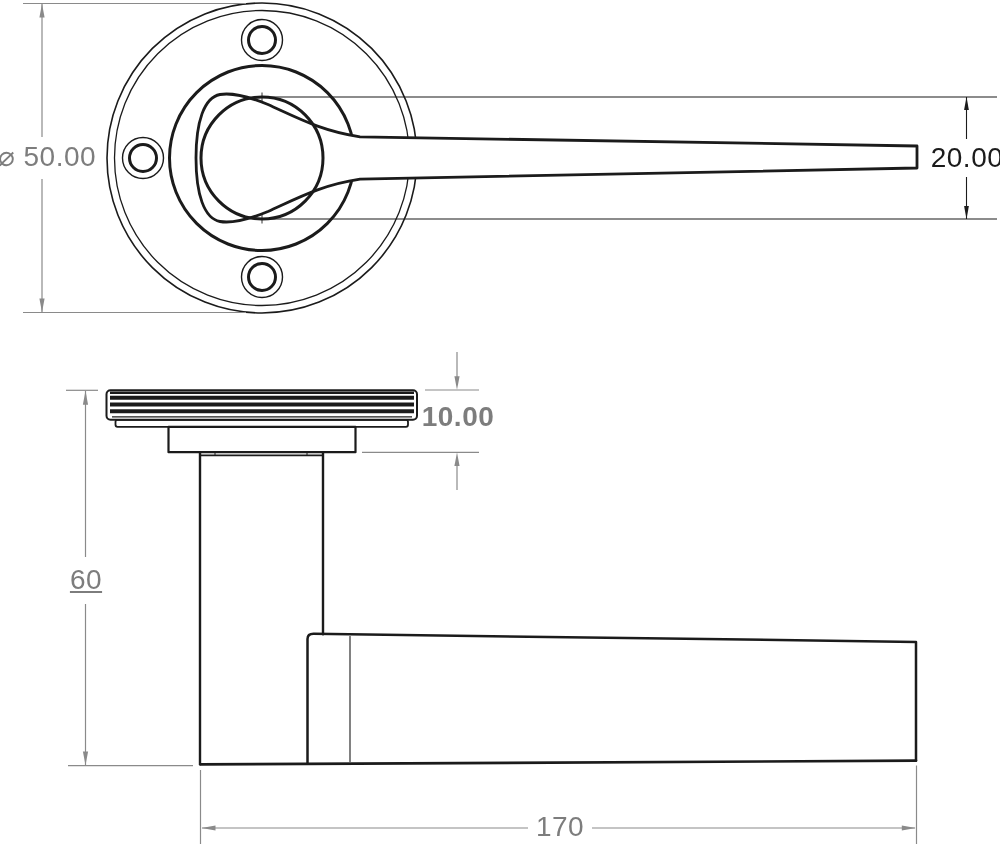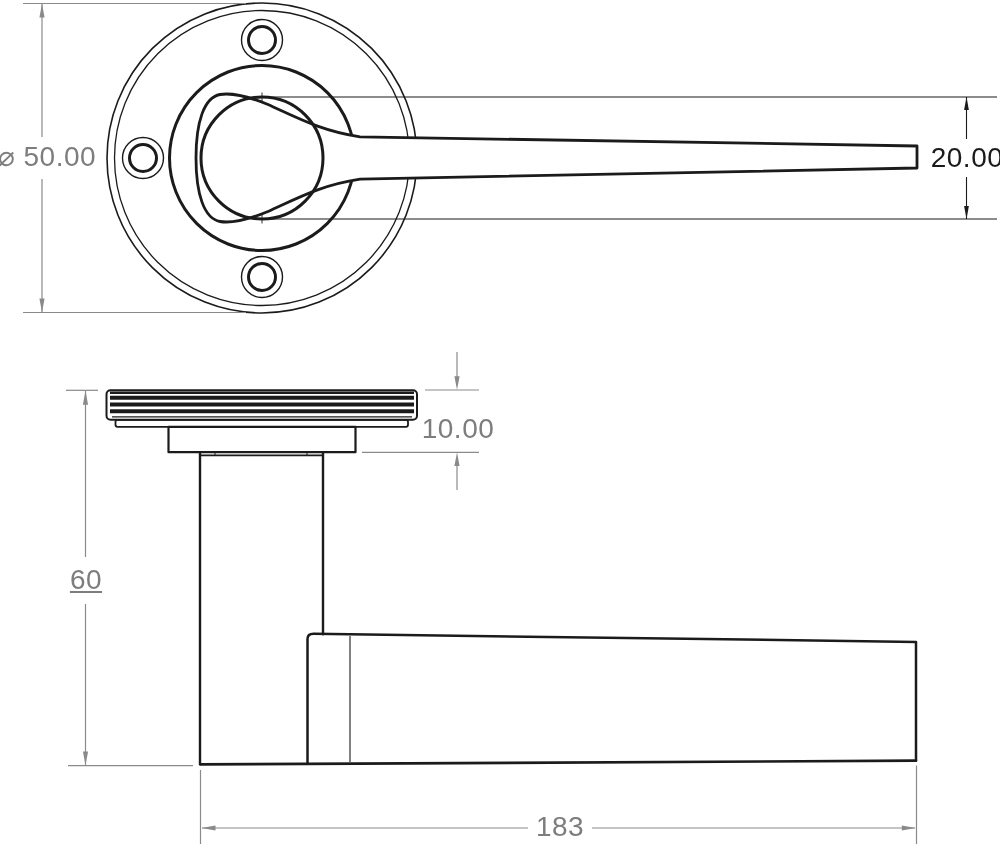--- a/index.html
+++ b/index.html
@@ -134,18 +134,18 @@
       <line x1="592" y1="828" x2="915" y2="828"></line>
       <path stroke="none" d="M 201.5 828 L 215.5 825.4 L 215.5 830.6 Z"></path>
       <path stroke="none" d="M 915.8 828 L 901.8 825.4 L 901.8 830.6 Z"></path>
     </g>
   </svg>
 
   <div class="dim-text" style="left:47px;top:157px;">⌀ 50.00</div>
 
   <div class="dim-text dark" style="left:967px;top:158px;">20.00</div>
 
-  <div class="dim-text" style="left:458px;top:429px;">10.00</div>
+  <div class="dim-text" style="left:458px;top:417px;font-weight:bold;">10.00</div>
 
   <div class="dim-text" style="left:86px;top:580px;text-decoration:underline;">60</div>
 
-  <div class="dim-text" style="left:560px;top:827px;">183</div>
+  <div class="dim-text" style="left:560px;top:827px;">170</div>
 </div>
 
 </body></html>

